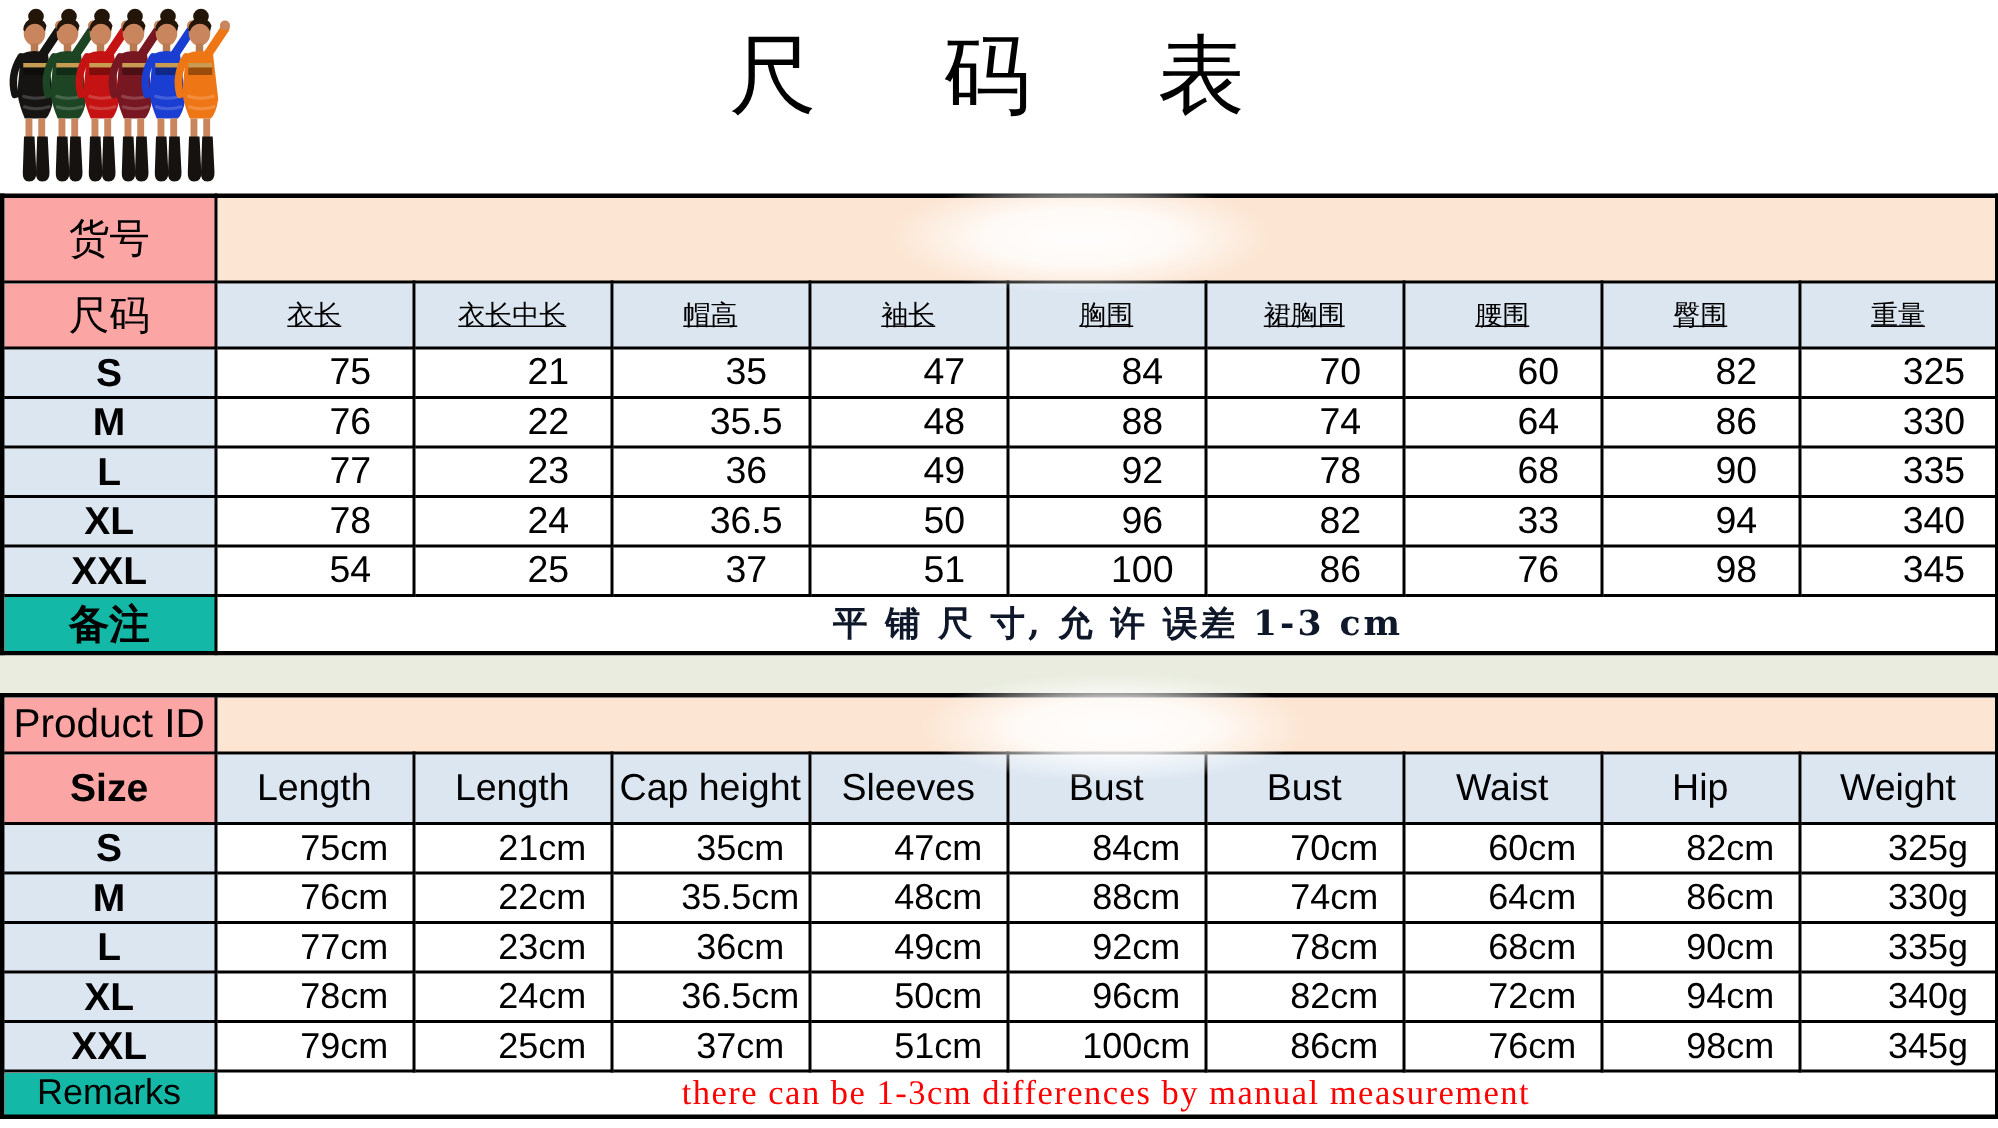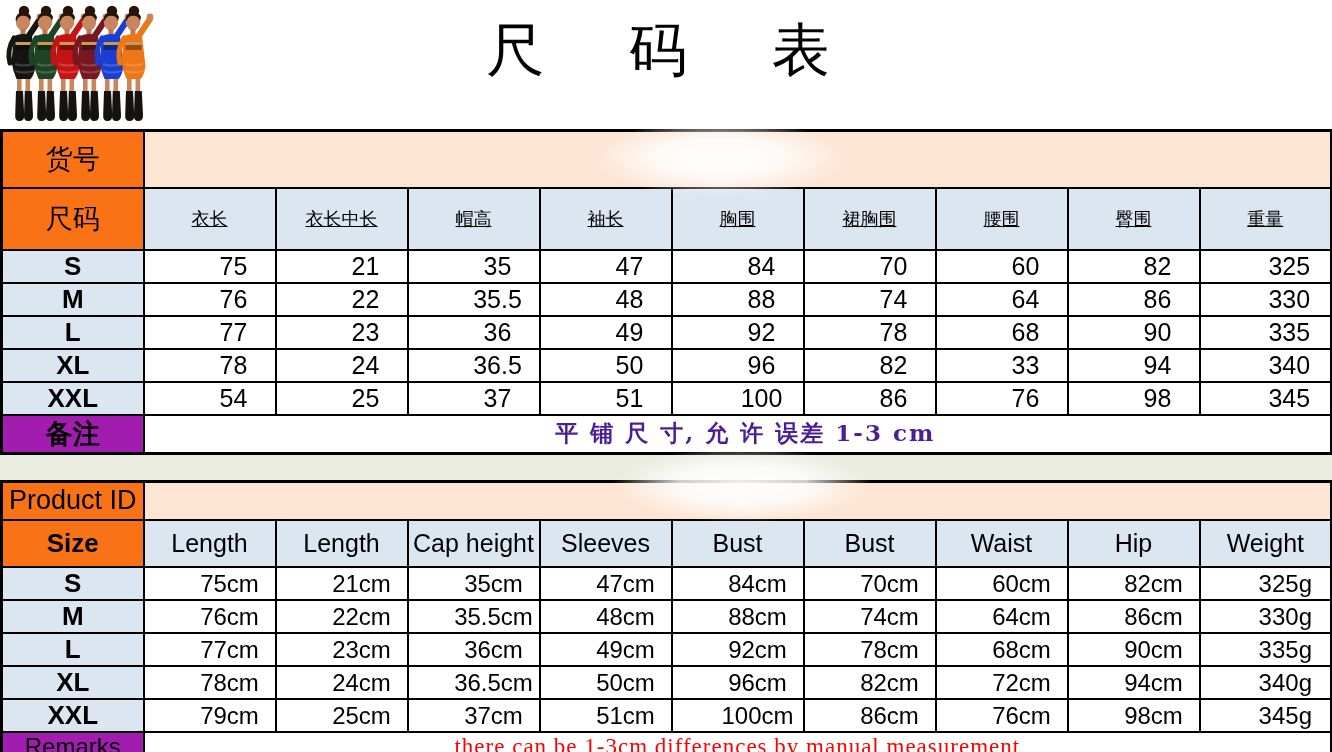--- a/index.html
+++ b/index.html
@@ -14,41 +14,41 @@
   .page-title{position:absolute;top:12px;left:0;right:0;text-align:center;
       font-family:"DejaVu Serif","Liberation Serif",serif;font-weight:400;
       font-size:58px;letter-spacing:16px;white-space:pre;}
 
   
   table{border-collapse:collapse;table-layout:fixed;width:1332px;}
   table{border:3px solid #000;}
   td{border:2px solid #000;text-align:center;vertical-align:middle;
      padding:0;overflow:hidden;white-space:nowrap;}
 
-  tr.r-item1{height:57px;} tr.r-head1{height:62px;}
+  tr.r-item1{height:57px;} tr.r-head1{height:44px;}
   tr.r-data1 td{height:30px;}
   tr.r-remark1{height:31px;}
   tr.r-item2{height:39px;} tr.r-head2{height:47px;margin-top:46px;}
   tr.r-data2 td{height:30px;}
   tr.r-remark2{height:26px;}
 
-  .c-label{background:#f97316;}
+  .c-label{background:#fca5a5;}
   .c-headblue{background:#dce6f1;}
   .c-peach{background:#fce5d2;}
-  .c-yellow{background:#a21caf;}
+  .c-yellow{background:#14b8a6;}
 
   .cn{font-family:"DejaVu Serif","Liberation Serif",serif;}
   .t-itemlabel{font-size:27px;}
   .t-colhead-cn{font-size:18px;text-decoration:underline;}
   .t-colhead-en{font-size:25px;}
   .t-sizelabel{font-weight:700;font-size:26px;}
   .t-num{font-size:25px;padding-left:48px;}
   .t-num2{font-size:24px;padding-left:40px;}
   .t-bold{font-weight:700;}
-  .t-remark-cn{color:#4c1d95;font-weight:700;font-size:23px;
+  .t-remark-cn{color:#0f172a;font-weight:700;font-size:23px;
       font-family:"DejaVu Serif","Liberation Serif",serif;letter-spacing:2px;padding-left:16px;}
   .t-remark-en{color:#f00;font-size:23px;
       font-family:"Liberation Serif","DejaVu Serif",serif;letter-spacing:1px;}
   .t-remarks-label{font-size:24px;}
 
   .separator{height:25px;background:#e9ecdf;}
 
   
   .smudge{position:absolute;pointer-events:none;
     background:radial-gradient(ellipse closest-side,

